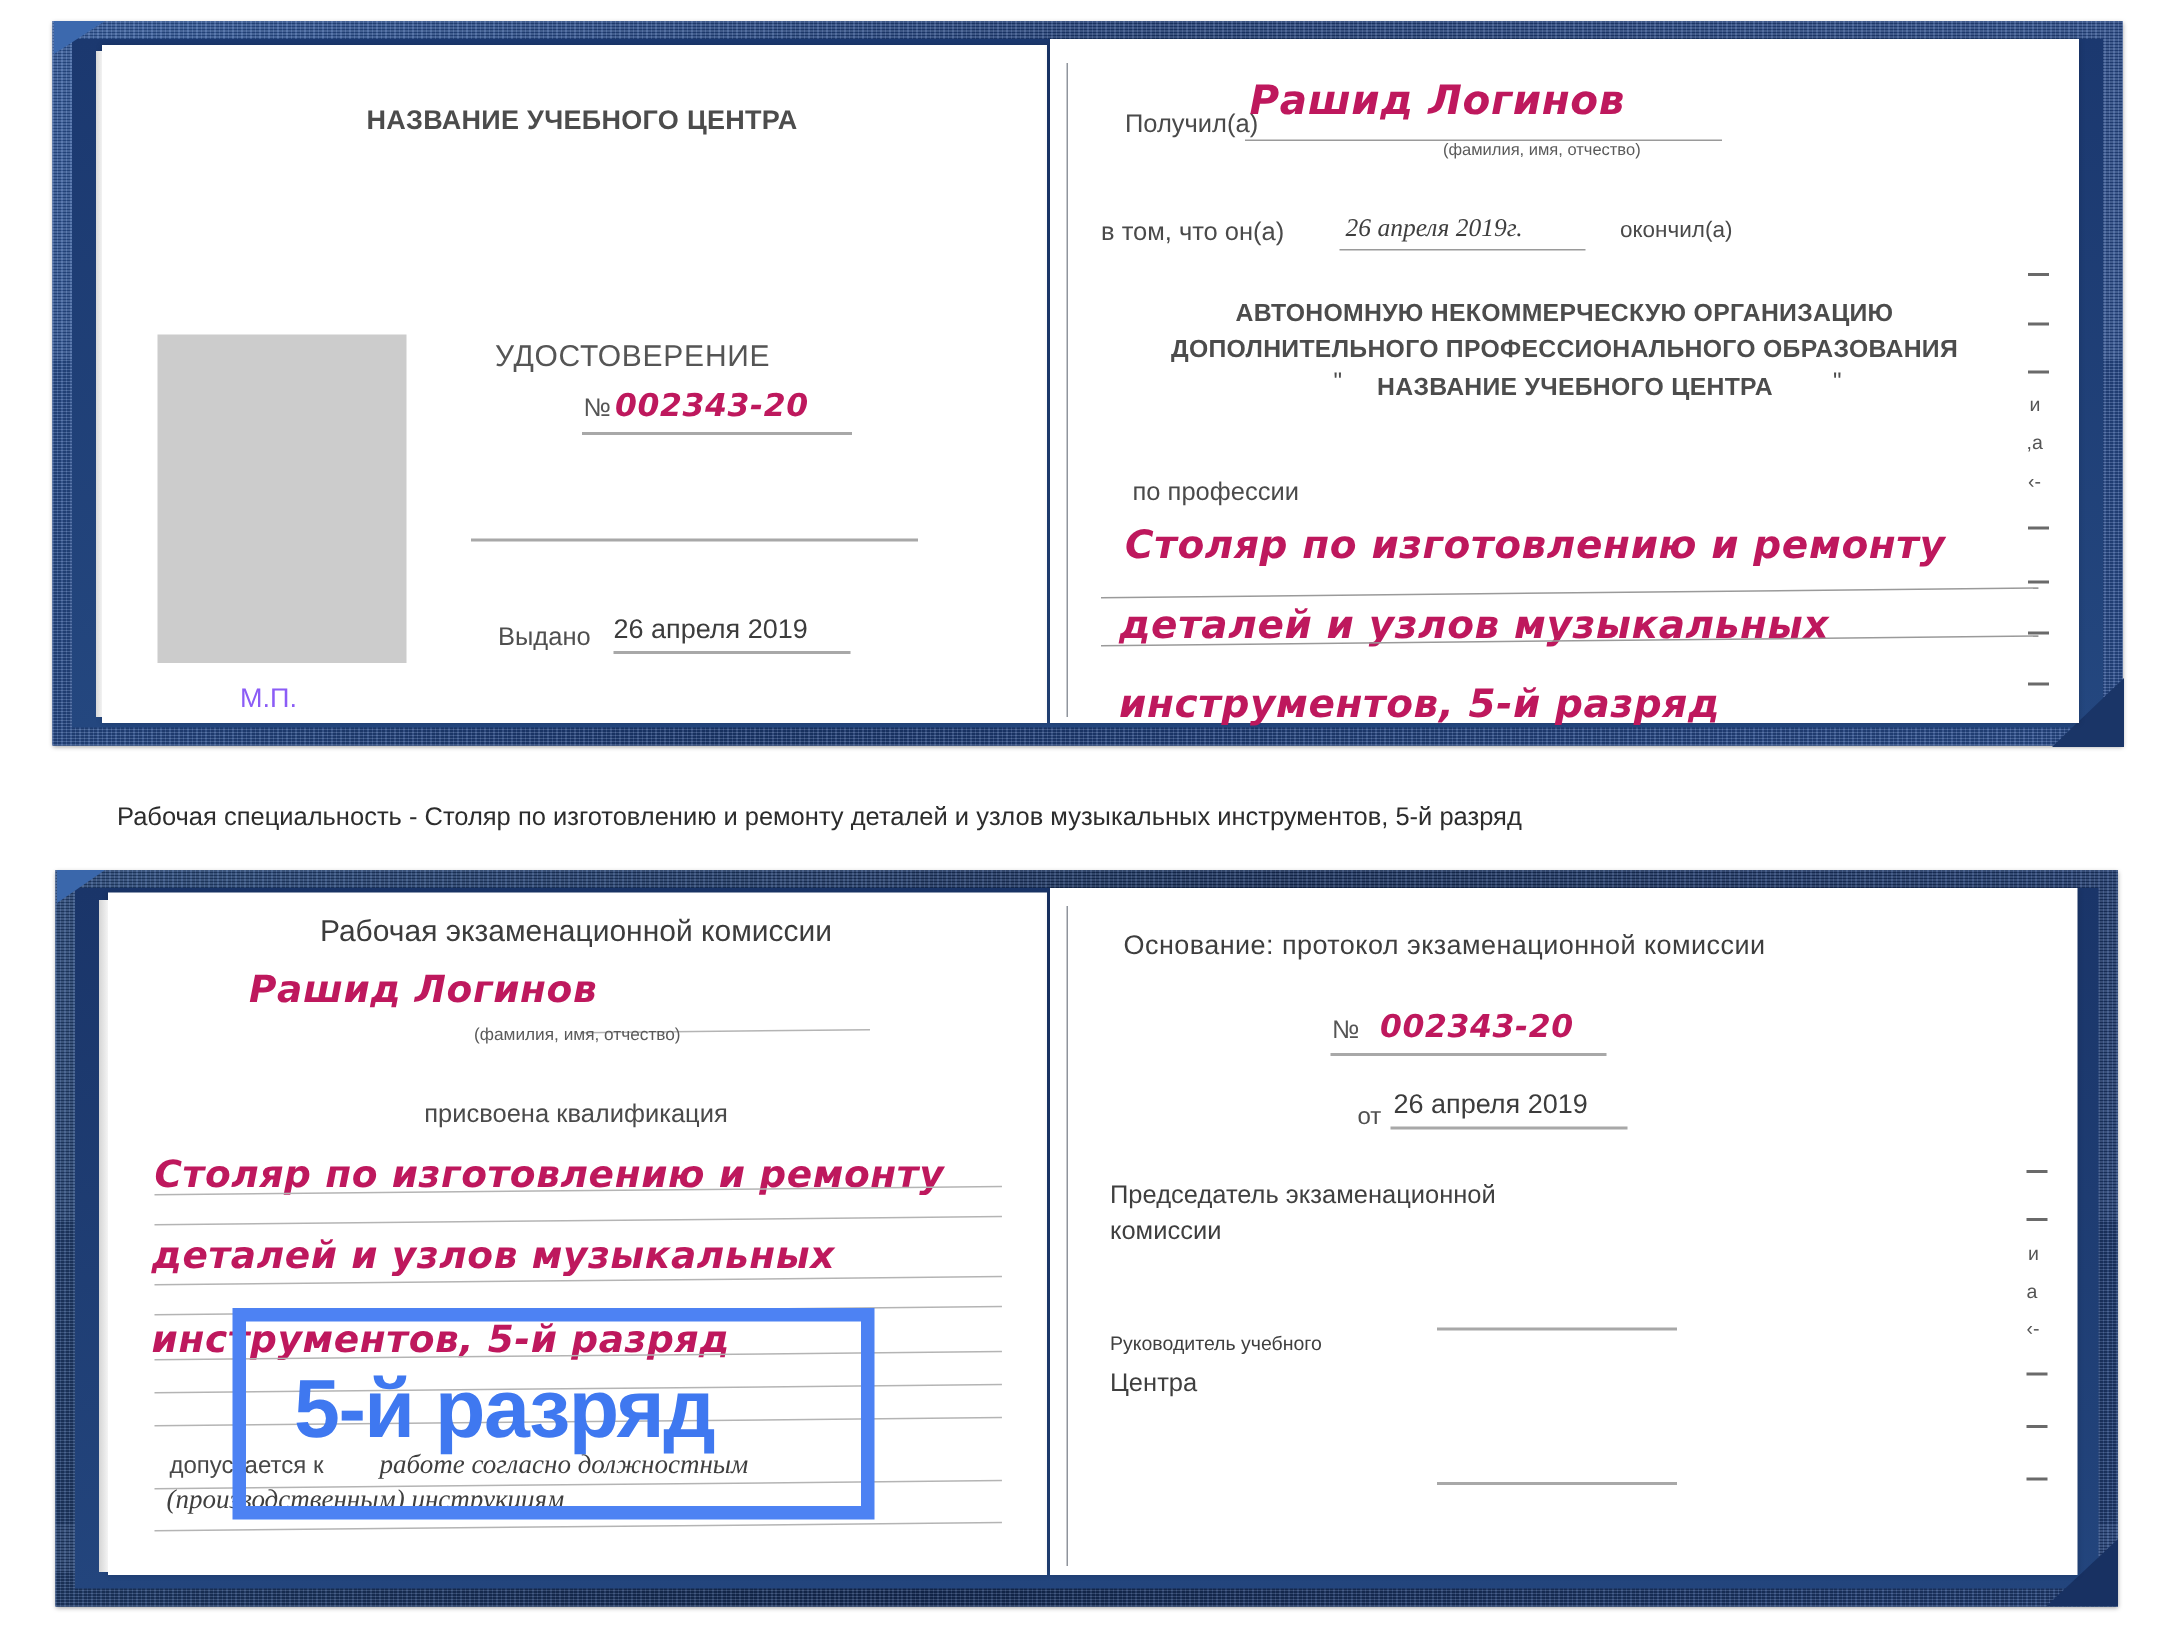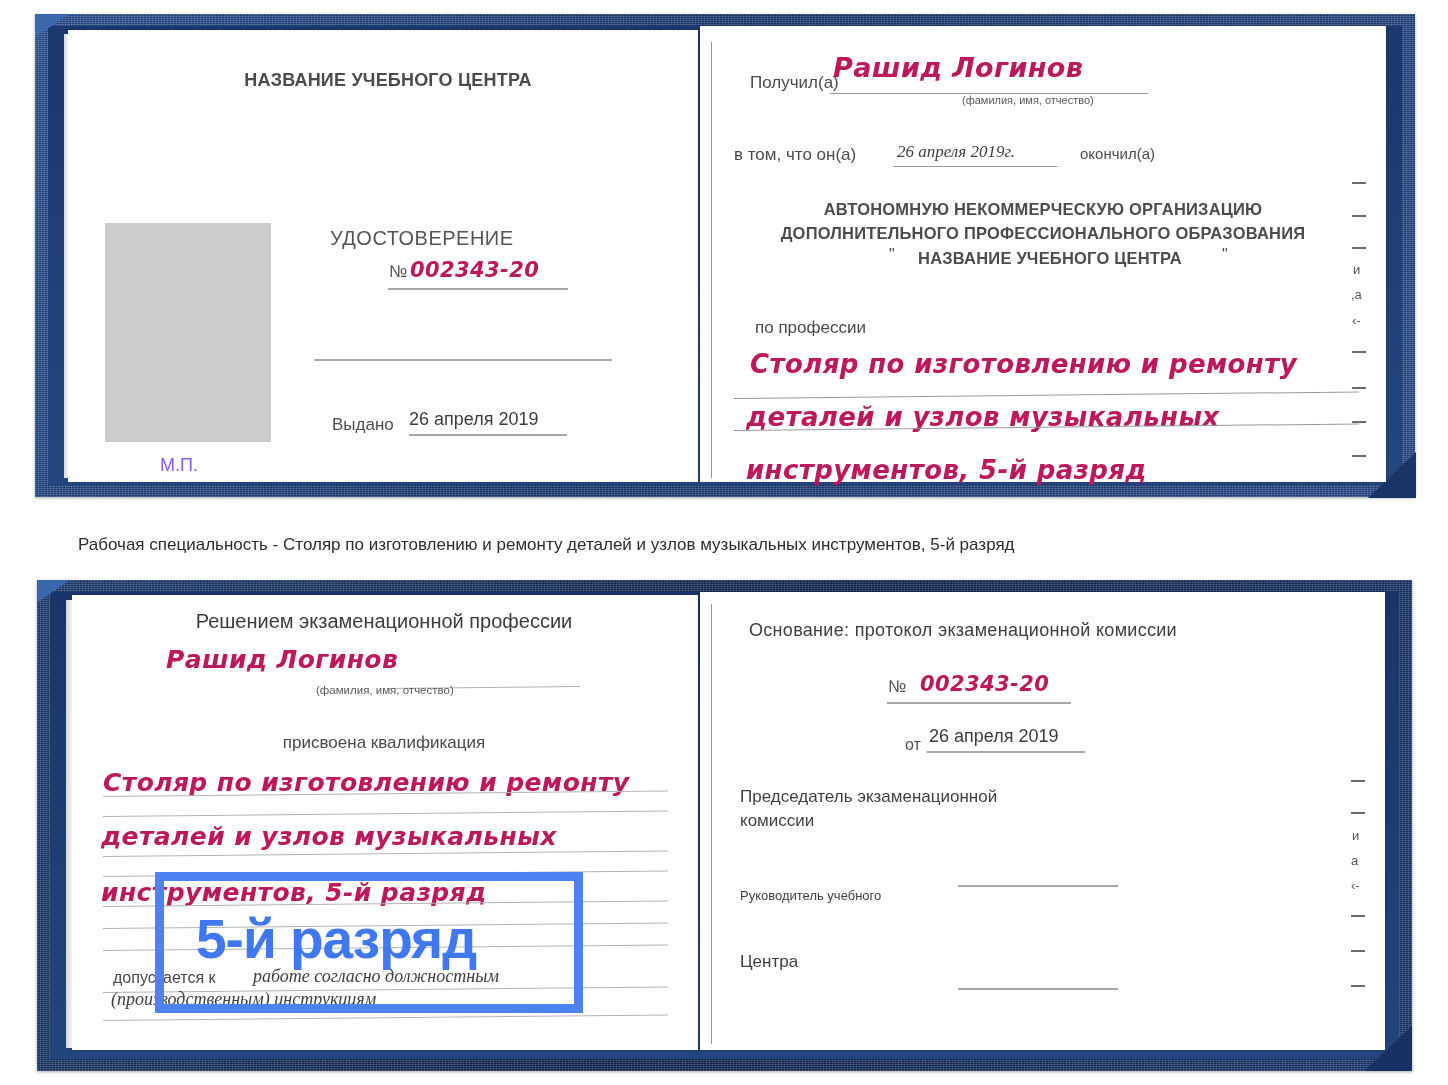--- a/index.html
+++ b/index.html
@@ -191,21 +191,21 @@
 
 <div class="abs" style="left:38px;top:580px;width:32px;height:22px;background:#3a67ab;clip-path:polygon(0 0,100% 0,0 100%);"></div>
 <div class="abs" style="left:1364px;top:1026px;width:48px;height:45px;background:#183162;clip-path:polygon(100% 0,100% 100%,0 100%);"></div>
 
 <div class="page shadowed" style="left:72px;top:595px;width:626px;height:455px;"></div>
 <div class="page shadowed" style="left:700px;top:592px;width:685px;height:458px;"></div>
 <div class="abs" style="left:66px;top:600px;width:6px;height:448px;background:linear-gradient(90deg,#d5d5d5,#f4f4f4);"></div>
 
 <div class="spine" style="left:711px;top:604px;height:440px;background:#8f949c;"></div>
 
-<div class="abs doc-text nosel" style="left:98px;top:610px;width:572px;text-align:center;font-size:20px;color:#3c3c3c;">Решением экзаменационной профессии</div>
+<div class="abs doc-text nosel" style="left:98px;top:610px;width:572px;text-align:center;font-size:20px;color:#3c3c3c;">Рабочая экзаменационной комиссии</div>
 
 <div class="abs hand nosel" style="left:166px;top:645px;font-size:25px;">Рашид Логинов</div>
 <div class="rule thin" style="left:387px;top:688px;width:193px;transform:rotate(-0.6deg);transform-origin:left center;"></div>
 <div class="abs tiny nosel" style="left:316px;top:684px;font-size:11.5px;">(фамилия, имя, отчество)</div>
 
 <div class="abs doc-text nosel" style="left:98px;top:733px;width:572px;text-align:center;font-size:17px;color:#4a4a4a;">присвоена квалификация</div>
 
 <div class="abs hand nosel" style="left:103px;top:768px;font-size:25px;">Столяр по изготовлению и ремонту</div>
 <div class="rule thin" style="left:103px;top:796px;width:565px;transform:rotate(-0.55deg);transform-origin:left center;"></div>
 <div class="rule thin" style="left:103px;top:816px;width:565px;transform:rotate(-0.55deg);transform-origin:left center;"></div>
@@ -236,21 +236,21 @@
 
 <div class="abs doc-text nosel" style="left:905px;top:736px;font-size:16px;color:#4f4f4f;">от</div>
 <div class="abs doc-text nosel" style="left:929px;top:726px;font-size:18px;color:#3c3c3c;">26 апреля 2019</div>
 <div class="rule thick" style="left:927px;top:751px;width:158px;"></div>
 
 <div class="abs doc-text nosel" style="left:740px;top:787px;font-size:17px;color:#3f3f3f;">Председатель экзаменационной</div>
 <div class="abs doc-text nosel" style="left:740px;top:811px;font-size:17px;color:#3f3f3f;">комиссии</div>
 <div class="rule thick" style="left:958px;top:885px;width:160px;"></div>
 
 <div class="abs doc-text nosel" style="left:740px;top:888px;font-size:13px;color:#3f3f3f;">Руководитель учебного</div>
-<div class="abs doc-text nosel" style="left:740px;top:912px;font-size:17px;color:#3f3f3f;margin-top:40px;">Центра</div>
+<div class="abs doc-text nosel" style="left:740px;top:912px;font-size:17px;color:#3f3f3f;">Центра</div>
 <div class="rule thick" style="left:958px;top:988px;width:160px;"></div>
 
 <div class="dash" style="left:1351px;top:780px;"></div>
 <div class="dash" style="left:1351px;top:812px;"></div>
 <div class="frag" style="left:1352px;top:828px;">и</div>
 <div class="frag" style="left:1351px;top:853px;">а</div>
 <div class="frag" style="left:1351px;top:878px;">‹-</div>
 <div class="dash" style="left:1351px;top:915px;"></div>
 <div class="dash" style="left:1351px;top:950px;"></div>
 <div class="dash" style="left:1351px;top:985px;"></div>

